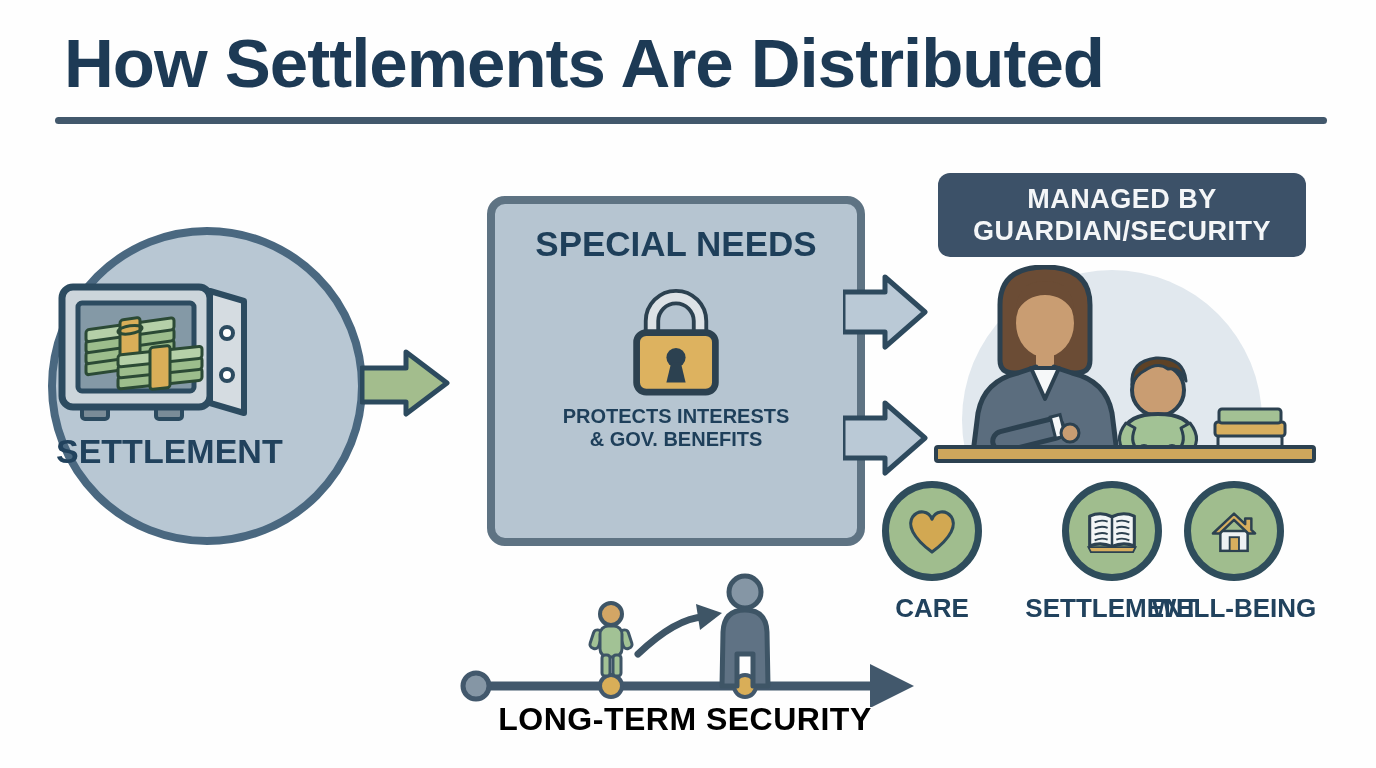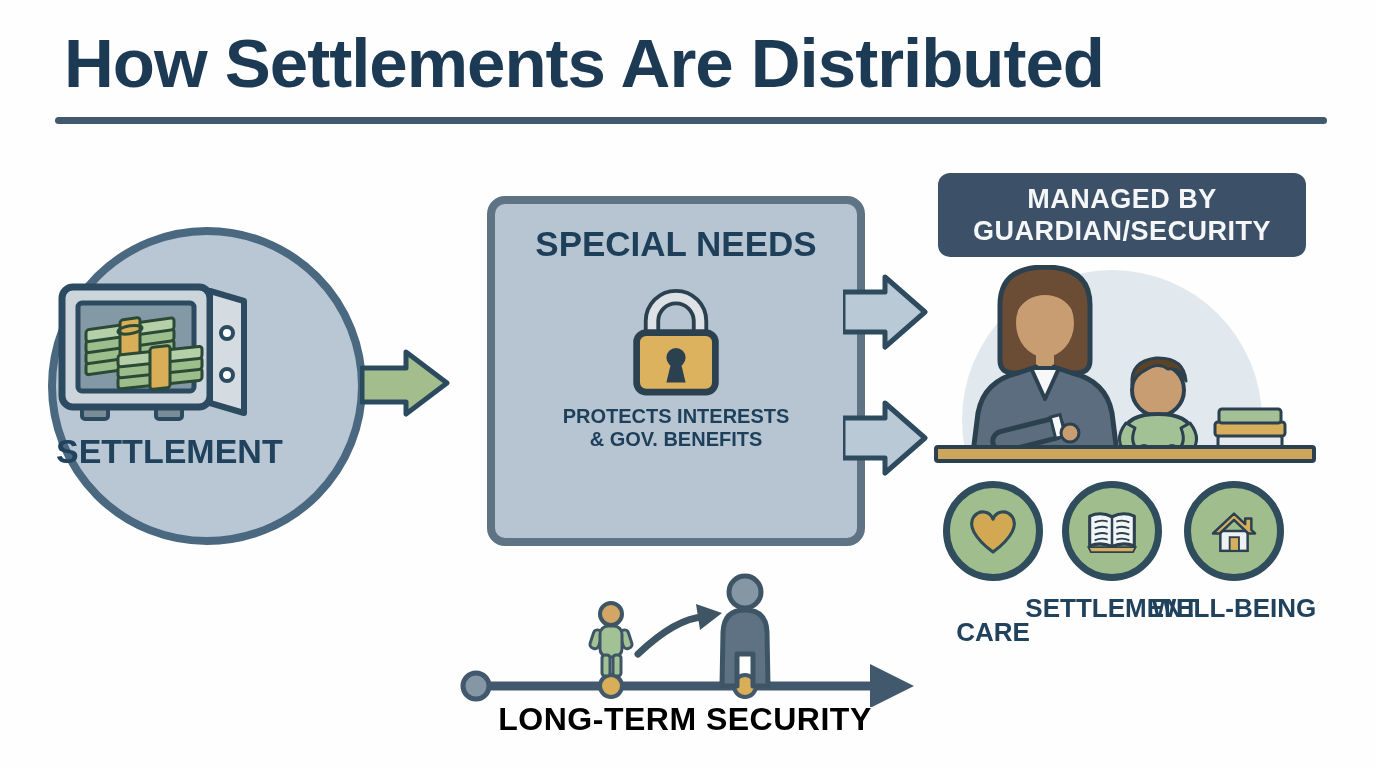--- a/index.html
+++ b/index.html
@@ -45,21 +45,21 @@
   }
   .badge span{display:block;}
 
   
   .benefit{position:absolute;width:170px;display:flex;flex-direction:column;align-items:center;}
   .benefit-circle{
     width:86px;height:86px;border-radius:50%;background:#a0bd8e;border:7px solid #2f4d5c;
     display:flex;align-items:center;justify-content:center;
   }
   .benefit-label{margin-top:12px;font-size:26px;font-weight:800;color:#21425d;white-space:nowrap;}
-  .benefit.care{left:908px;top:481px;gap:24px;}
+  .benefit.care{left:847px;top:481px;}
   .benefit.education{left:1027px;top:481px;}
   .benefit.wellbeing{left:1149px;top:481px;}
 
   
   .timeline-label{
     position:absolute;left:440px;top:701px;width:490px;text-align:center;
     font-size:32px;font-weight:800;color:#000000;letter-spacing:.5px;
   }
 </style>
 </head>

